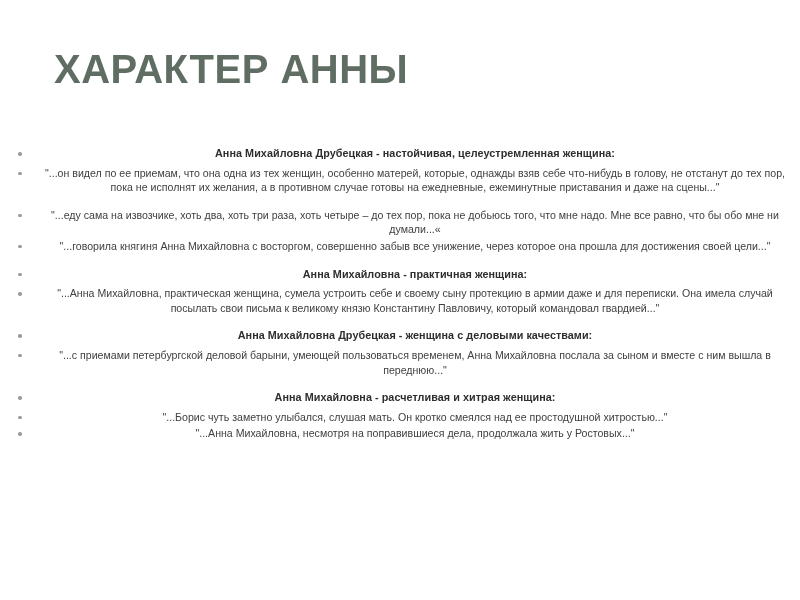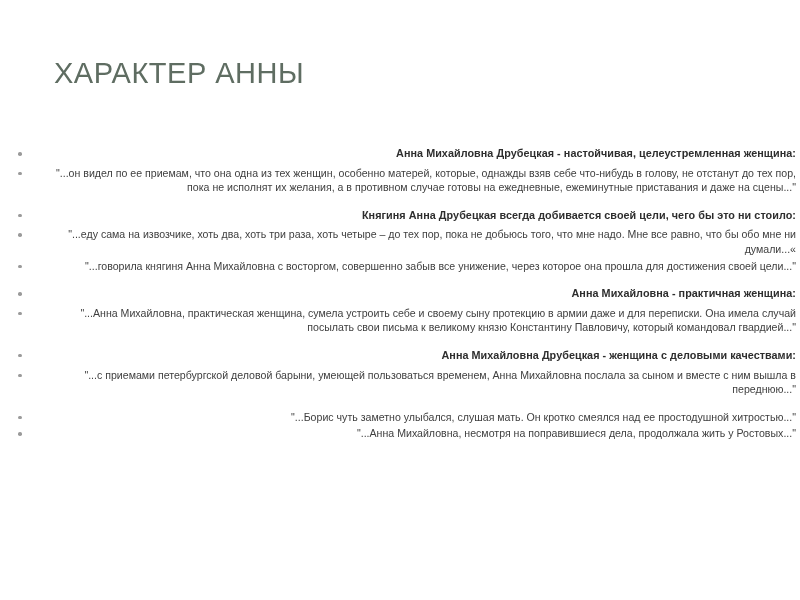--- a/index.html
+++ b/index.html
@@ -22,25 +22,25 @@
     width: 800px;
     height: 600px;
     box-sizing: border-box;
     background: #ffffff;
   }
 
   
   .slide-title {
     position: absolute;
     left: 54px;
-    top: 32px;
+    top: 20px;
     width: 700px;
-    font-size: 29px;
+    font-size: 40px;
     line-height: 44px;
-    font-weight: normal;
+    font-weight: bold;
     letter-spacing: 0.5px;
     color: #5f6d62;
     white-space: nowrap;
   }
 
   
   .body-area {
     position: absolute;
     left: 14px;
     top: 146px;
@@ -71,21 +71,21 @@
     height: 3.5px;
     border-radius: 50%;
     background: #9a9a9a;
   }
 
   .bullet-text {
     display: block;
     font-size: 10.6px;
     line-height: 14.6px;
     color: #3a3a3a;
-    text-align: right;
+    text-align: center;
   }
 
   .heading-row .bullet-text {
     font-weight: bold;
     font-size: 10.8px;
     color: #2e2e2e;
     letter-spacing: 0.05px;
   }
 
   .heading-row .bullet-dot {
@@ -115,24 +115,20 @@
         <span class="bullet-dot"></span>
         <span class="bullet-text">Анна Михайловна Друбецкая - настойчивая, целеустремленная женщина:</span>
       </div>
       <div class="bullet-row quote-row">
         <span class="bullet-dot"></span>
         <span class="bullet-text">"...он видел по ее приемам, что она одна из тех женщин, особенно матерей, которые, однажды взяв себе что-нибудь в голову, не отстанут до тех пор, пока не исполнят их желания, а в противном случае готовы на ежедневные, ежеминутные приставания и даже на сцены..."</span>
       </div>
     </div>
 
     <div class="group">
-      <div class="bullet-row heading-row">
-        <span class="bullet-dot"></span>
-        <span class="bullet-text">Княгиня Анна Друбецкая всегда добивается своей цели, чего бы это ни стоило:</span>
-      </div>
       <div class="bullet-row quote-row">
         <span class="bullet-dot"></span>
         <span class="bullet-text">"...еду сама на извозчике, хоть два, хоть три раза, хоть четыре – до тех пор, пока не добьюсь того, что мне надо. Мне все равно, что бы обо мне ни думали...«</span>
       </div>
       <div class="bullet-row quote-row">
         <span class="bullet-dot"></span>
         <span class="bullet-text">"...говорила княгиня Анна Михайловна с восторгом, совершенно забыв все унижение, через которое она прошла для достижения своей цели..."</span>
       </div>
     </div>
 
@@ -152,20 +148,24 @@
         <span class="bullet-dot"></span>
         <span class="bullet-text">Анна Михайловна Друбецкая - женщина с деловыми качествами:</span>
       </div>
       <div class="bullet-row quote-row">
         <span class="bullet-dot"></span>
         <span class="bullet-text">"...с приемами петербургской деловой барыни, умеющей пользоваться временем, Анна Михайловна послала за сыном и вместе с ним вышла в переднюю..."</span>
       </div>
     </div>
 
     <div class="group">
+      <div class="bullet-row heading-row">
+        <span class="bullet-dot"></span>
+        <span class="bullet-text">Анна Михайловна - расчетливая и хитрая женщина:</span>
+      </div>
       <div class="bullet-row quote-row">
         <span class="bullet-dot"></span>
         <span class="bullet-text">"...Борис чуть заметно улыбался, слушая мать. Он кротко смеялся над ее простодушной хитростью..."</span>
       </div>
       <div class="bullet-row quote-row">
         <span class="bullet-dot"></span>
         <span class="bullet-text">"...Анна Михайловна, несмотря на поправившиеся дела, продолжала жить у Ростовых..."</span>
       </div>
     </div>
 

